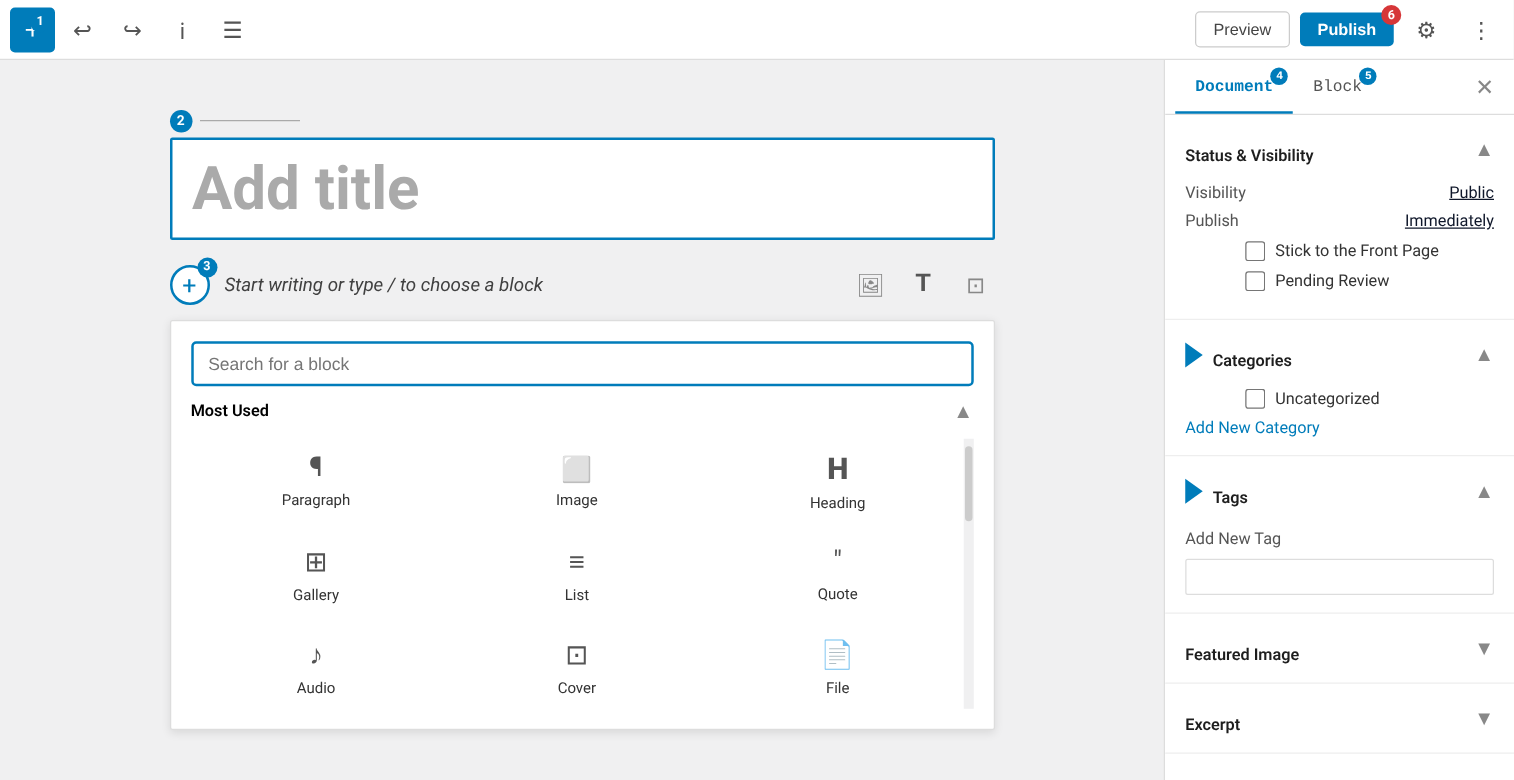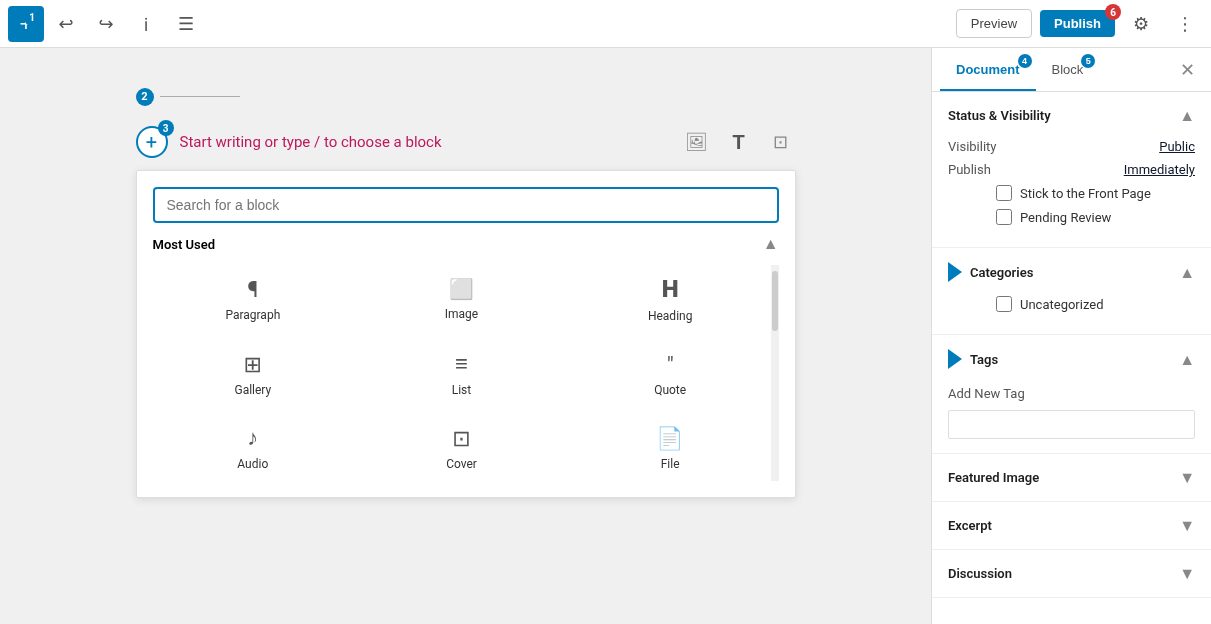--- a/index.html
+++ b/index.html
@@ -64,21 +64,21 @@
     .title-input-text { font-size: 48px; color: #aaa; font-weight: 700; line-height: 1.2; }
 
     
     .add-block-row { display: flex; align-items: center; gap: 12px; margin-bottom: 12px; }
     .add-block-circle {
       width: 32px; height: 32px; border: 2px solid #007cba; border-radius: 50%;
       display: flex; align-items: center; justify-content: center;
       color: #007cba; font-size: 20px; cursor: pointer; background: #fff;
       flex-shrink: 0;
     }
-    .add-block-text { color: #be185d; font-size: 15px; }
+    .add-block-text { color: #404040; font-size: 15px; font-style: italic; }
     .block-icon-btn {
       background: none; border: none; cursor: pointer; color: #888; font-size: 18px;
       width: 30px; height: 30px; display: flex; align-items: center; justify-content: center;
     }
 
     
     .search-block-container {
       background: #fff; border: 1px solid #ddd; border-radius: 2px; padding: 16px;
       box-shadow: 0 2px 8px rgba(0,0,0,0.1);
     }
@@ -110,21 +110,21 @@
     .scroll-thumb { width: 6px; height: 60px; background: #ccc; border-radius: 3px; margin-top: 4px; }
 
     
     .sidebar {
       width: 280px; background: #fff; border-left: 1px solid #ddd;
       overflow-y: auto; flex-shrink: 0;
     }
     .sidebar-tabs { display: flex; align-items: center; border-bottom: 1px solid #ddd; padding: 0 8px; }
     .sidebar-tab {
       padding: 14px 16px; font-size: 13px; cursor: pointer; border: none; background: none;
-      color: #555; position: relative;
+      color: #555; position: relative; font-family: Liberation Mono, monospace;
     }
     .sidebar-tab.active { color: #007cba; font-weight: 600; }
     .sidebar-tab.active::after {
       content: ''; position: absolute; bottom: 0; left: 0; right: 0;
       height: 2px; background: #007cba;
     }
     .sidebar-tab-badge {
       position: absolute; top: 6px; right: 4px; background: #007cba; color: #fff;
       border-radius: 50%; width: 14px; height: 14px; font-size: 9px;
       display: flex; align-items: center; justify-content: center; font-weight: bold;
@@ -133,21 +133,21 @@
       margin-left: auto; background: none; border: none; cursor: pointer;
       font-size: 18px; color: #888; padding: 4px 8px;
     }
 
     
     .sidebar-section { border-bottom: 1px solid #eee; }
     .sidebar-section-header {
       display: flex; justify-content: space-between; align-items: center;
       padding: 14px 16px; cursor: pointer;
     }
-    .sidebar-section-title { font-size: 13px; font-weight: 600; color: #1e1e1e; }
+    .sidebar-section-title { font-size: 13px; font-weight: 600; color: #1e1e1e; margin-top: 12px; }
     .sidebar-section-toggle { color: #888; font-size: 16px; }
     .sidebar-section-content { padding: 0 16px 14px; }
 
     
     .field-row { display: flex; justify-content: space-between; align-items: flex-end; margin-bottom: 8px; }
     .field-label { font-size: 13px; color: #555; }
     .field-value { font-size: 13px; color: #0f172a; cursor: pointer; text-decoration: underline; }
     .checkbox-row { display: flex; align-items: center; gap: 8px; margin-bottom: 8px; padding-left: 48px; }
     .checkbox-row input[type="checkbox"] { width: 16px; height: 16px; cursor: pointer; }
     .checkbox-label { font-size: 13px; color: #333; }
@@ -210,20 +210,23 @@
 
 <div class="main-layout">
 
   <div class="editor-area">
     <div class="editor-inner">
 
       <div class="title-block">
         <div class="title-label">
           <span style="display:inline-block; background:#007cba; color:#fff; border-radius:50%; width:18px; height:18px; font-size:11px; text-align:center; line-height:18px; font-weight:bold; margin-right:4px;">2</span>
           <span style="display:inline-block; width:80px; border-top: 1px solid #aaa; vertical-align:middle;"></span>
+        </div>
+        <div class="title-input-box">
+          <div class="title-input-text">Add title</div>
         </div>
       </div>
 
       <div class="add-block-row">
         <div style="position:relative; display:inline-flex;">
           <div class="add-block-circle">
             <span>+</span>
           </div>
           <span style="position:absolute; top:-6px; right:-6px; background:#007cba; color:#fff; border-radius:50%; width:16px; height:16px; font-size:10px; display:flex; align-items:center; justify-content:center; font-weight:bold;">3</span>
         </div>
@@ -353,20 +356,21 @@
           <span class="blue-arrow"></span>
           <span class="sidebar-section-title">Categories</span>
         </div>
         <span class="sidebar-section-toggle">▲</span>
       </div>
       <div class="sidebar-section-content">
         <div class="checkbox-row">
           <input type="checkbox" id="uncategorized" style="">
           <label class="checkbox-label" for="uncategorized">Uncategorized</label>
         </div>
+        <a class="add-link">Add New Category</a>
       </div>
     </div>
 
     <div class="sidebar-section">
       <div class="sidebar-section-header">
         <div class="arrow-label">
           <span class="blue-arrow"></span>
           <span class="sidebar-section-title">Tags</span>
         </div>
         <span class="sidebar-section-toggle">▲</span>

